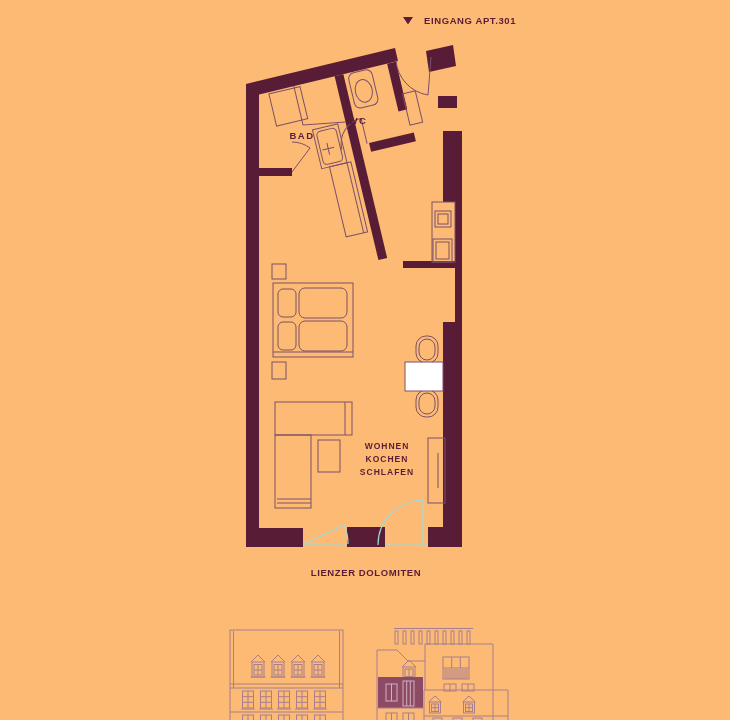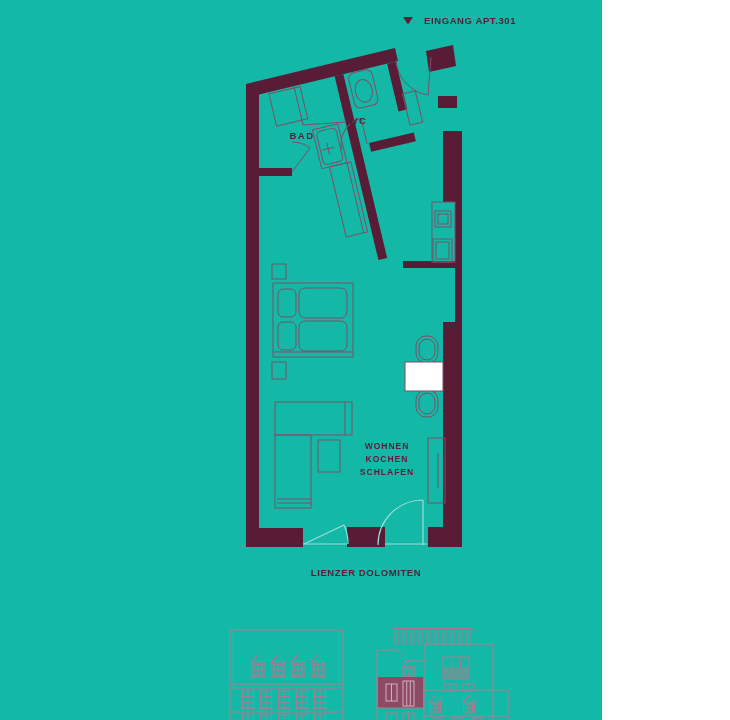--- a/index.html
+++ b/index.html
@@ -1,16 +1,16 @@
 <!DOCTYPE html>
 <html style="--wall: #591c37; --furniture-line: #7c5068; --window-swing: #9edcdd; --text: #5a1c38; --elevation-line: #a87e8e; --elevation-highlight: #8d4a64; --highlight-window-line: #d4afbc;"><head>
 <meta charset="utf-8">
 <style>
   html,body{margin:0;padding:0;background:#ffffff;}
-  .page{position:relative;width:602px;height:720px;background:#14b8a6;overflow:hidden;
+  .page{position:relative;width:730px;height:720px;background:#fdba74;overflow:hidden;
         font-family:"Liberation Sans",sans-serif;}
   svg{position:absolute;left:0;top:0;}
   .wall{fill:var(--wall,#591c37);stroke:none;}
   .furn{fill:none;stroke:var(--furniture-line,#7c5068);stroke-width:1;}
   .furnfill{fill:#ffffff;stroke:var(--furniture-line,#7c5068);stroke-width:1;}
   .teal{fill:none;stroke:var(--window-swing,#9edcdd);stroke-width:1.2;}
   .elev{fill:none;stroke:var(--elevation-line,#a87e8e);stroke-width:1;}
   .hl{fill:var(--elevation-highlight,#8d4a64);stroke:none;}
   .hlw{fill:none;stroke:var(--highlight-window-line,#d4afbc);stroke-width:1;}
   .lbl{fill:var(--text,#5a1c38);font-family:"Liberation Sans",sans-serif;font-weight:bold;}

